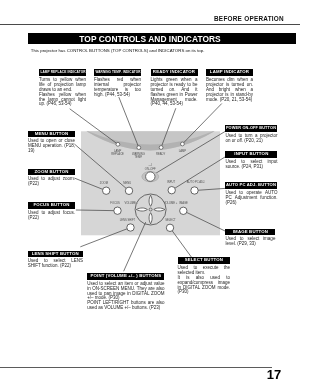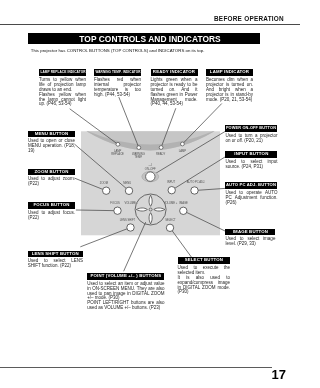--- a/index.html
+++ b/index.html
@@ -2,33 +2,33 @@
 <html><head>
 <meta charset="utf-8">
 <style>
   html,body{margin:0;padding:0;background:#fff;}
   body{width:300px;height:388px;font-family:"Liberation Sans",sans-serif;overflow:hidden;position:relative;-webkit-font-smoothing:antialiased;}
   .page{position:absolute;left:0;top:0;width:300px;height:388px;}
 
   .hdr-label{position:absolute;left:214px;top:15.5px;font-size:6.4px;font-weight:bold;letter-spacing:.25px;color:#111;line-height:1;}
   .hdr-rule{position:absolute;left:0;top:24px;width:300px;height:1.1px;background:#4a4a4a;}
 
-  .title-bar{position:absolute;left:28px;top:33px;width:232px;height:11px;background:#000;}
+  .title-bar{position:absolute;left:28px;top:33px;width:268px;height:11px;background:#000;}
   .title-bar span{position:absolute;left:0;width:244px;top:1.6px;text-align:center;color:#fff;font-size:8.4px;font-weight:bold;letter-spacing:.05px;line-height:1;}
 
   .intro{position:absolute;left:30.8px;top:49.4px;font-size:4.36px;color:#111;line-height:1;}
 
   .cb{position:absolute;}
   .cb .hd{background:#000;color:#fff;font-weight:bold;text-align:center;font-size:4.35px;line-height:6.9px;height:6.9px;white-space:nowrap;letter-spacing:0.15px;position:relative;}
   .cb .hd i{font-style:normal;display:inline-block;transform-origin:center center;position:absolute;left:50%;top:0;transform:translateX(-50%);}
   .cb .bdw{margin-top:1.9px;}
   .cb .bd{font-size:4.5px;color:#1c1c1c;text-align:justify;line-height:4.94px;}
 
   .footer-rule{position:absolute;left:0;top:367px;width:272px;height:.9px;background:#5b5b5b;}
-  .pageno{position:absolute;left:262px;top:368px;width:24px;text-align:right;font-size:13px;font-weight:bold;color:#000;line-height:1;}
+  .pageno{position:absolute;left:262px;top:368px;width:24px;text-align:center;font-size:13px;font-weight:bold;color:#000;line-height:1;}
 
   svg{position:absolute;left:0;top:0;}
   svg text{-webkit-font-smoothing:antialiased;}
 </style>
 </head>
 <body>
 
 <div class="page">
 
   <div class="hdr-label">BEFORE OPERATION</div>

